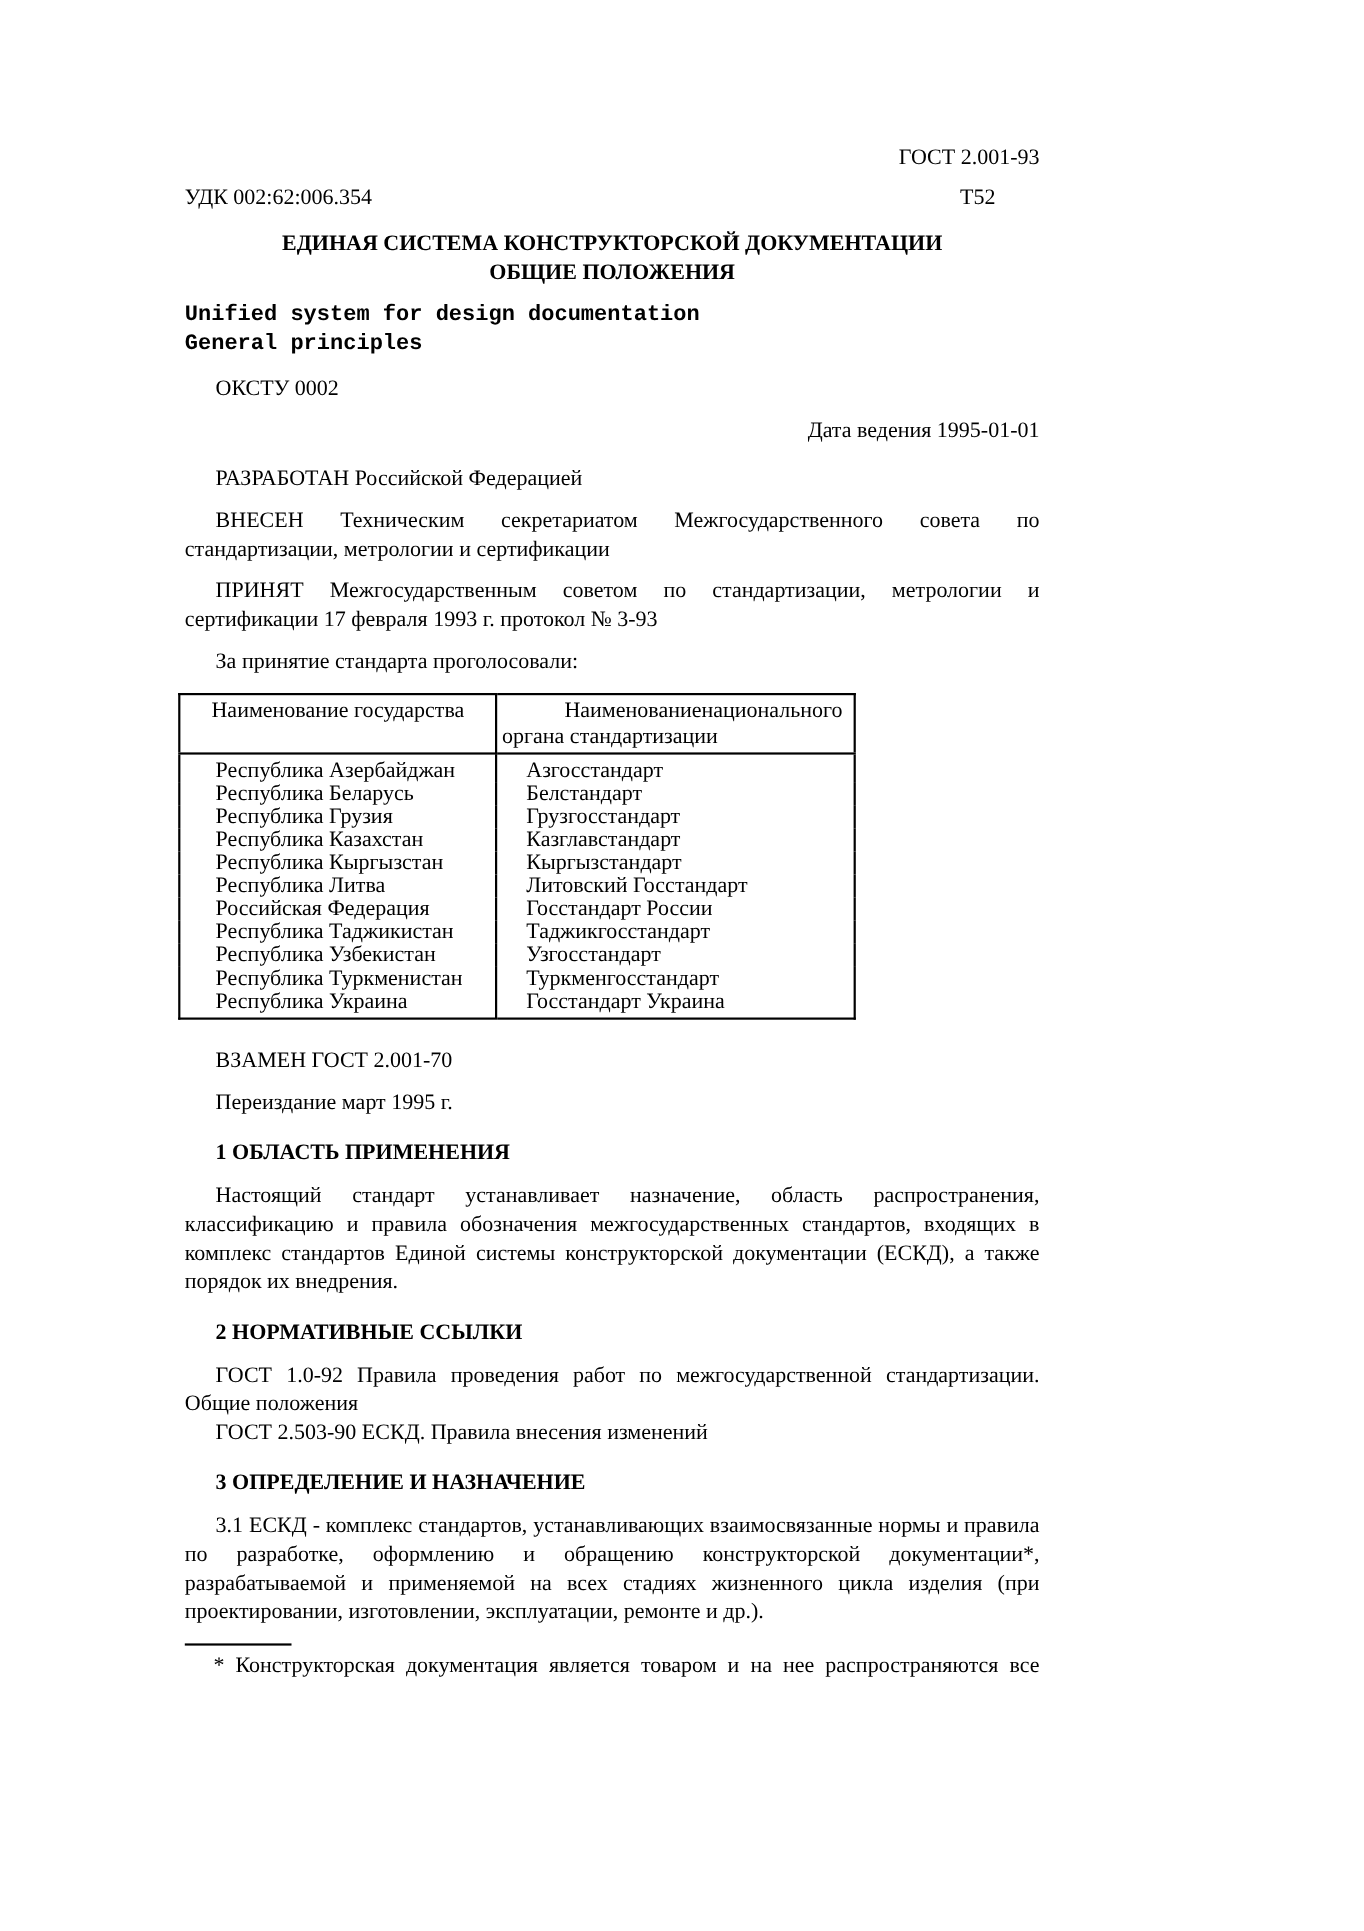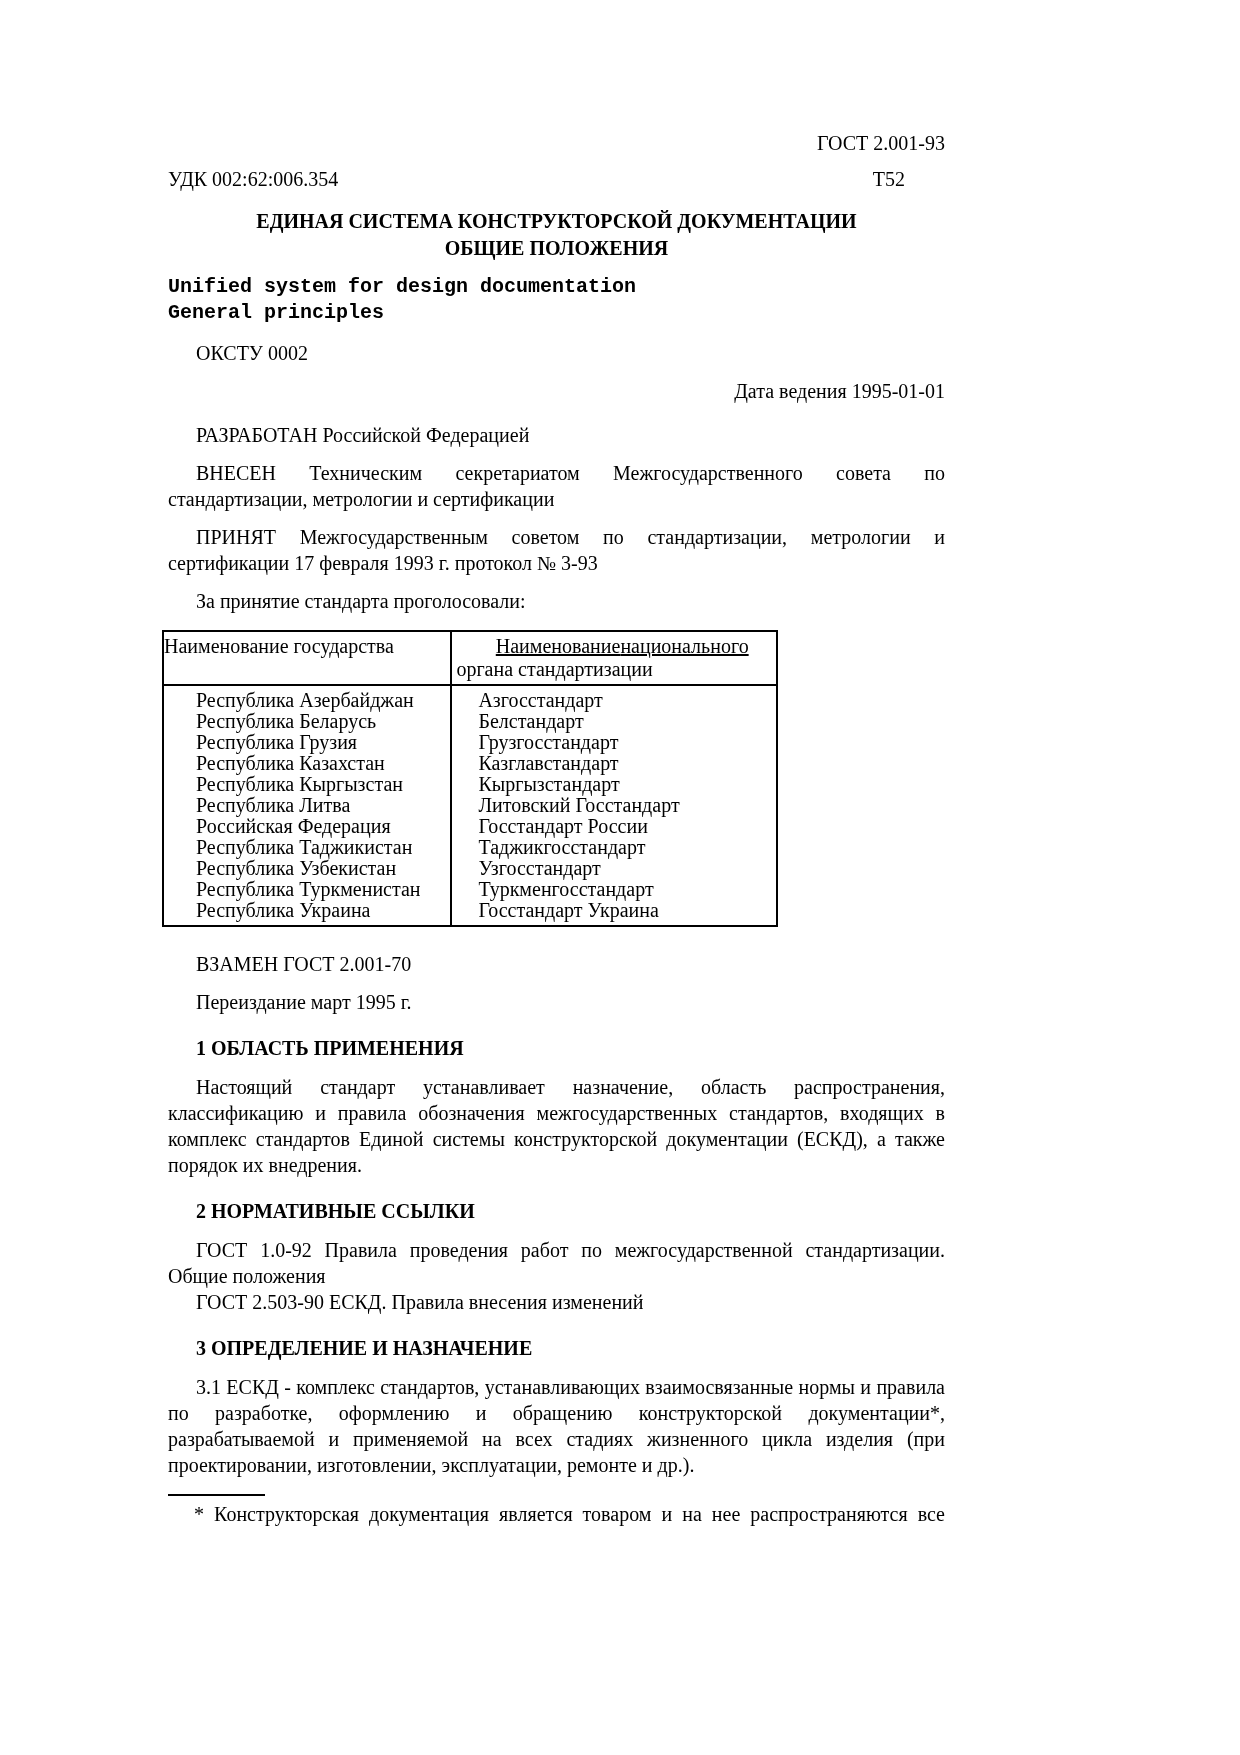--- a/index.html
+++ b/index.html
@@ -35,23 +35,23 @@
   .vote-table th, .vote-table td {
     font-weight: normal;
     vertical-align: top;
     padding: 0;
     line-height: 23px;
   }
   .vote-table col.c1 { width: 290px; }
   .vote-table col.c2 { width: 326px; }
   .vote-table th:first-child, .vote-table td:first-child { border-right: 2px solid #000; }
   .vote-table thead th { border-bottom: 2px solid #000; padding-top: 3px; padding-bottom: 3px; }
-  .vote-table thead th.h-col1 { text-align: left; }
+  .vote-table thead th.h-col1 { text-align: center; }
   .vote-table thead th.h-col2 { text-align: left; padding-left: 4px; padding-right: 10px; }
-  .h2-line1 { display: flex; justify-content: center; padding-left: 22px; text-decoration: underline; }
+  .h2-line1 { display: flex; justify-content: flex-end; padding-left: 22px; }
   .h2-line2 { text-align: left; }
   .vote-table tbody td { line-height: 21px; }
   .vote-table tbody td:first-child { padding-left: 32px; }
   .vote-table tbody td:last-child { padding-left: 26px; }
   .vote-table tbody tr:first-child td { padding-top: 4px; }
   .vote-table tbody tr:last-child td { padding-bottom: 4px; }
 
   .section-heading { font-weight: bold; text-indent: 28px; margin: 20px 0 13px; }
   .para-tight { text-align: justify; text-indent: 28px; margin: 0; }
 

